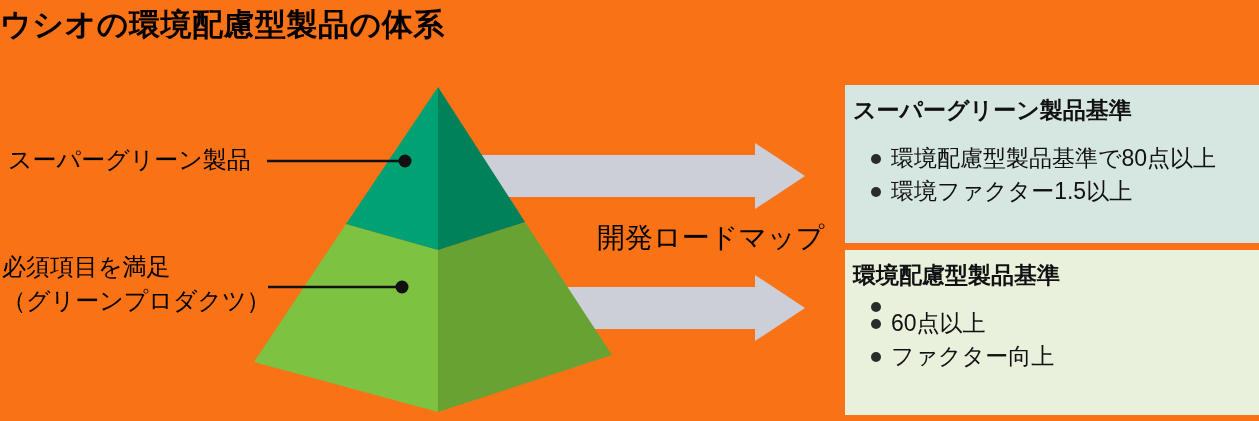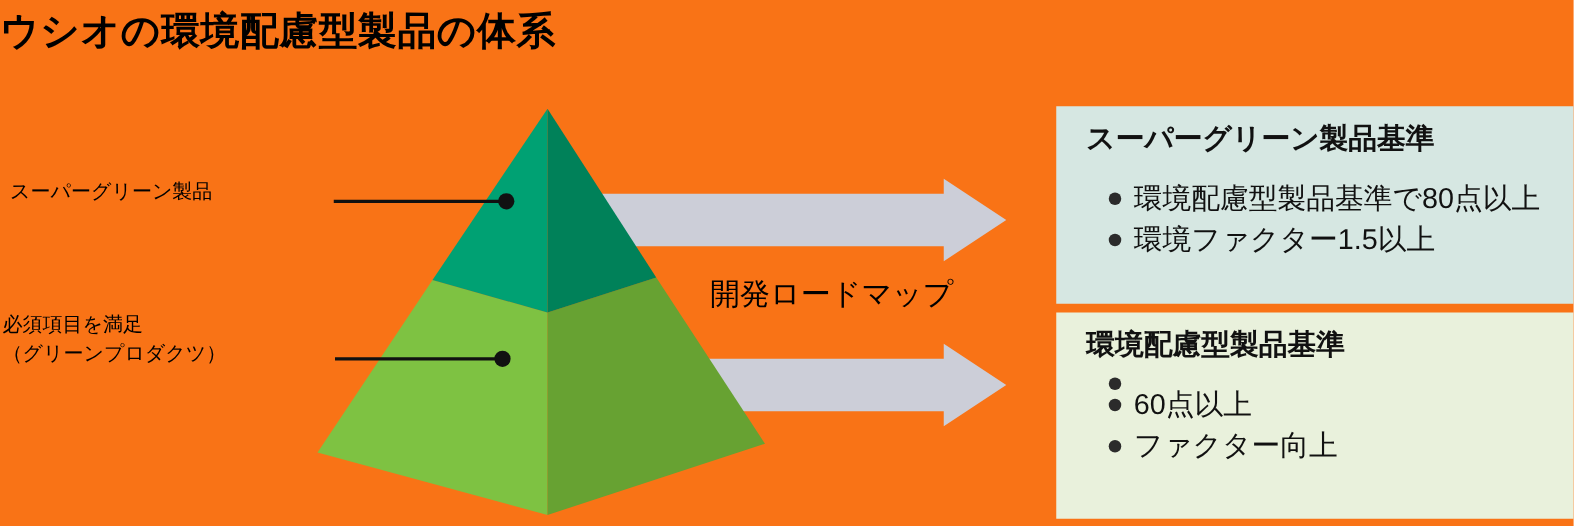--- a/index.html
+++ b/index.html
@@ -38,54 +38,54 @@
     left: 0;
     top: 0;
     width: 1259px;
     height: 421px;
   }
 
   
   .left-label {
     position: absolute;
     text-align: left;
-    font-size: 16px;
+    font-size: 24px;
     line-height: 1.42;
     white-space: nowrap;
     color: #000000;
   }
   #label-super-green {
     left: 8px;
     top: 143px;
   }
   #label-green-product {
     left: 2px;
     top: 250px;
   }
   .left-label .line2 {
     display: block;
   }
 
   
   #roadmap-caption {
     position: absolute;
-    left: 568px;
+    left: 597px;
     top: 219px;
-    font-size: 24px;
+    font-size: 28px;
     white-space: nowrap;
     color: #000000;
   }
 
   
   .criteria-box {
     position: absolute;
     left: 845px;
     width: 414px;
     box-sizing: border-box;
-    padding: 10px 0 8px 24px;
+    padding: 10px 0 8px 8px;
   }
   #box-super-green {
     top: 85px;
     height: 158px;
     background: #d6e7e2;
   }
   #box-green-product {
     top: 250px;
     height: 165px;
     background: #e9f1dc;

